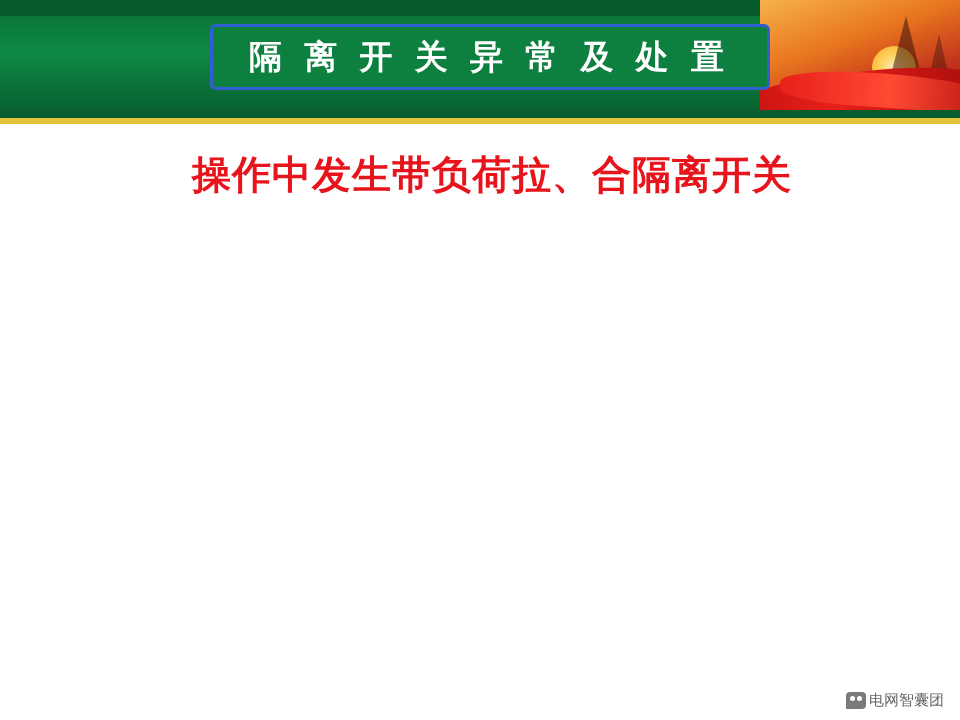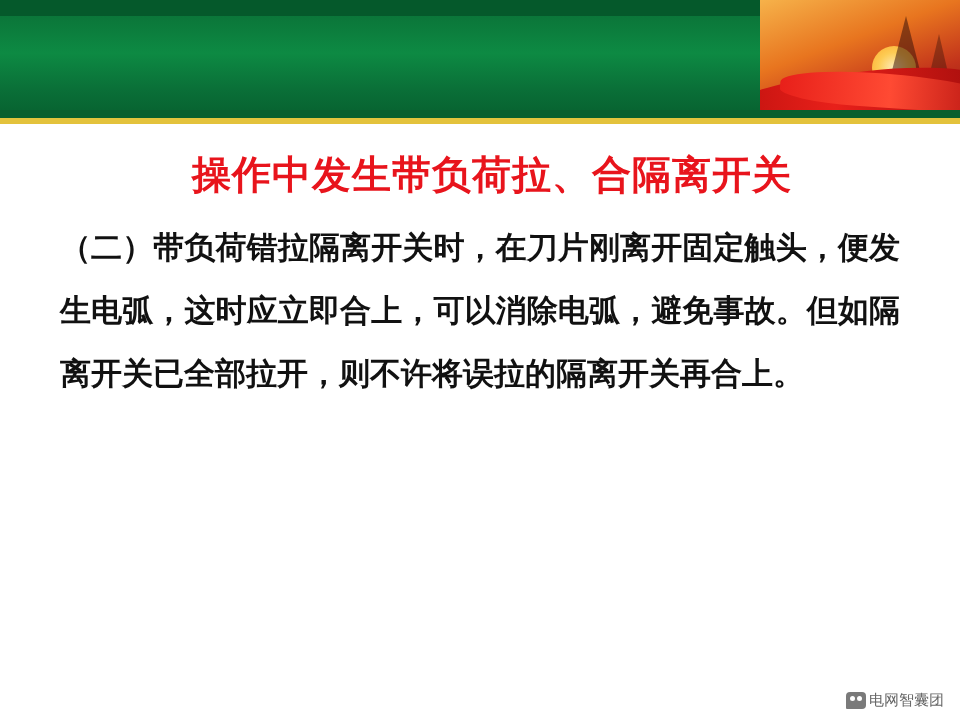--- a/index.html
+++ b/index.html
@@ -204,25 +204,27 @@
   <div class="header-topstrip"></div>
 
   <div class="header-art">
     <div class="art-sun"></div>
     <div class="art-tower"></div>
     <div class="art-tower2"></div>
     <div class="art-ribbon"></div>
     <div class="art-ribbon2"></div>
   </div>
 
+  <div class="title-box">
+    <div class="title-text">隔 离 开 关 异 常 及 处 置</div>
+  </div>
 </div>
 <div class="header-bottomline"></div>
 <div class="header-yellow"></div>
 
 <div class="content">
   <div class="subtitle">操作中发生带负荷拉、合隔离开关</div>
-  <div class="para">（二）带负荷错拉隔离开关时，在刀片刚离开固定触头，便发生电弧，这时应立即合上，可以消除电弧，避免事故。但如隔离开关已全部拉开，则不许将误拉的隔离开关再合上。</div>
 </div>
 
 <div class="watermark">
   <span class="wm-icon"></span>
   <span>电网智囊团</span>
 </div>
 
 </body></html>

